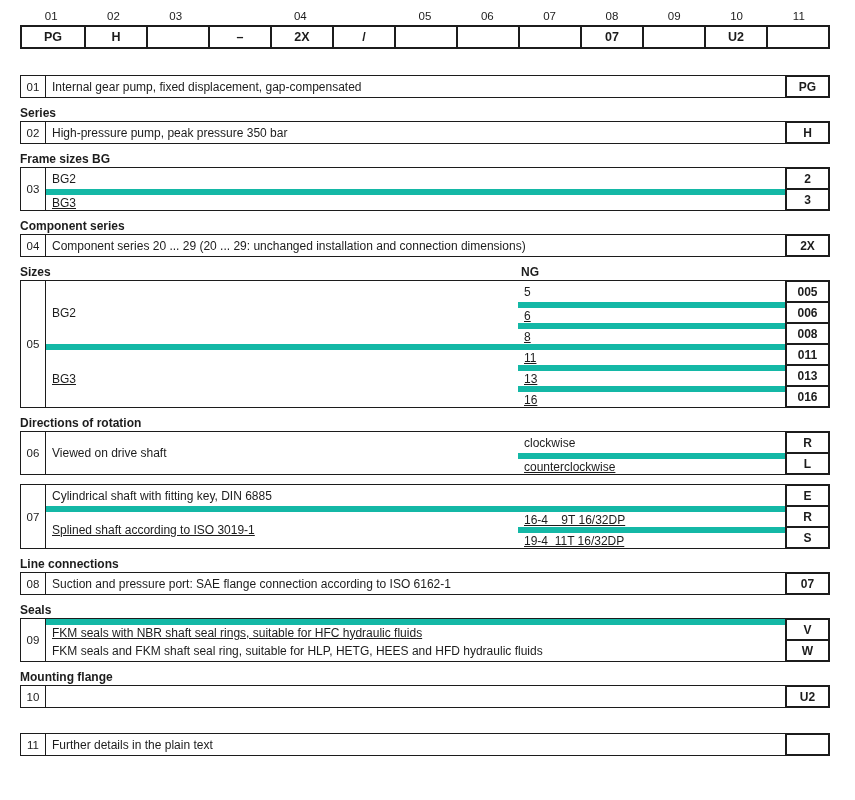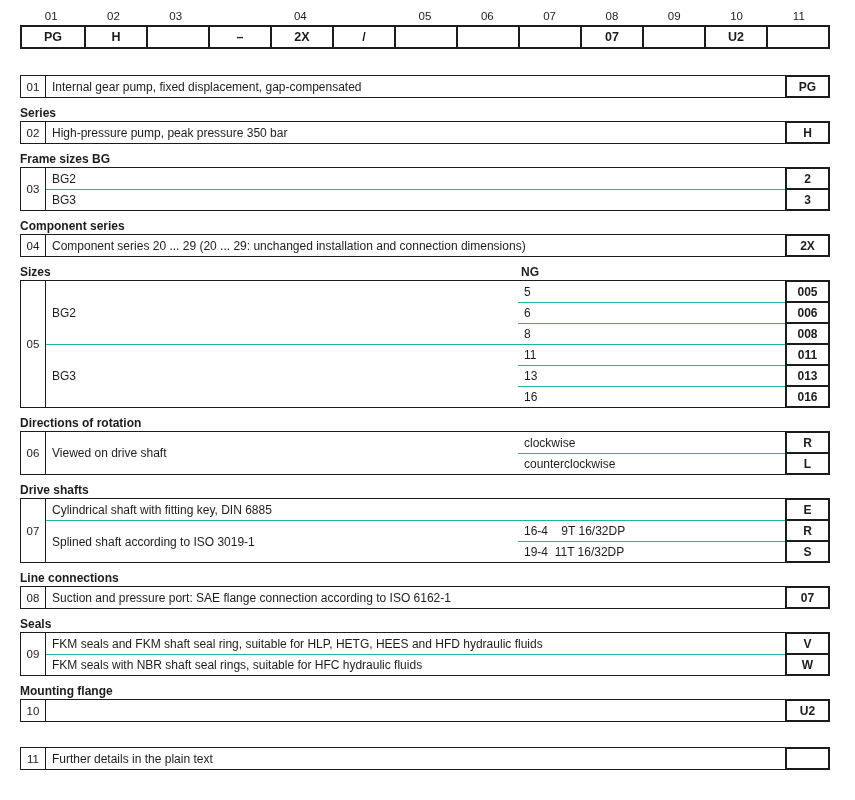--- a/index.html
+++ b/index.html
@@ -51,21 +51,21 @@
   .cols-mid    { grid-template-columns: 25px 472px 1fr; }
 
   .cell { font-size: 12px; display: flex; align-items: center; overflow: hidden; white-space: nowrap; }
   .numcell {
     justify-content: center; border-right: 1px solid #1c1c1c;
     font-size: 11.5px; padding: 0 1px;
   }
   .desc { padding-left: 6px; }
   .val  { padding-left: 6px; }
   .pre  { white-space: pre; }
-  .bt   { border-top: 1px solid #14b8a6; }
+  .bt   { border-top: 6px solid #14b8a6; text-decoration: underline; }
 
   .codecol { width: 45px; display: flex; flex-direction: column; }
   .codebox {
     flex: 1; min-height: 22px;
     border: 2px solid #1c1c1c;
     display: flex; align-items: center; justify-content: center;
     font-weight: 700; font-size: 12px;
     background: #fff;
   }
   .codebox + .codebox { margin-top: -2px; }
@@ -199,21 +199,20 @@
         <div class="cell val bt" style="grid-row:2;grid-column:3">counterclockwise</div>
       </div>
       <div class="codecol">
         <div class="codebox">R</div>
         <div class="codebox">L</div>
       </div>
     </div>
   </div>
 
   <div class="section">
-    <div class="sec-title">Drive shafts</div>
     <div class="body-row">
       <div class="tbl cols-mid">
         <div class="cell numcell" style="grid-row:1/4;grid-column:1">07</div>
         <div class="cell desc" style="grid-row:1;grid-column:2/4">Cylindrical shaft with fitting key, DIN 6885</div>
         <div class="cell desc bt" style="grid-row:2/4;grid-column:2">Splined shaft according to ISO 3019-1</div>
         <div class="cell val bt pre" style="grid-row:2;grid-column:3">16-4    9T 16/32DP</div>
         <div class="cell val bt pre" style="grid-row:3;grid-column:3">19-4  11T 16/32DP</div>
       </div>
       <div class="codecol">
         <div class="codebox">E</div>
@@ -234,22 +233,22 @@
         <div class="codebox">07</div>
       </div>
     </div>
   </div>
 
   <div class="section">
     <div class="sec-title">Seals</div>
     <div class="body-row">
       <div class="tbl cols-simple">
         <div class="cell numcell" style="grid-row:1/3">09</div>
+        <div class="cell desc bt">FKM seals with NBR shaft seal rings, suitable for HFC hydraulic fluids</div>
         <div class="cell desc">FKM seals and FKM shaft seal ring, suitable for HLP, HETG, HEES and HFD hydraulic fluids</div>
-        <div class="cell desc bt">FKM seals with NBR shaft seal rings, suitable for HFC hydraulic fluids</div>
       </div>
       <div class="codecol">
         <div class="codebox">V</div>
         <div class="codebox">W</div>
       </div>
     </div>
   </div>
 
   <div class="section">
     <div class="sec-title">Mounting flange</div>

